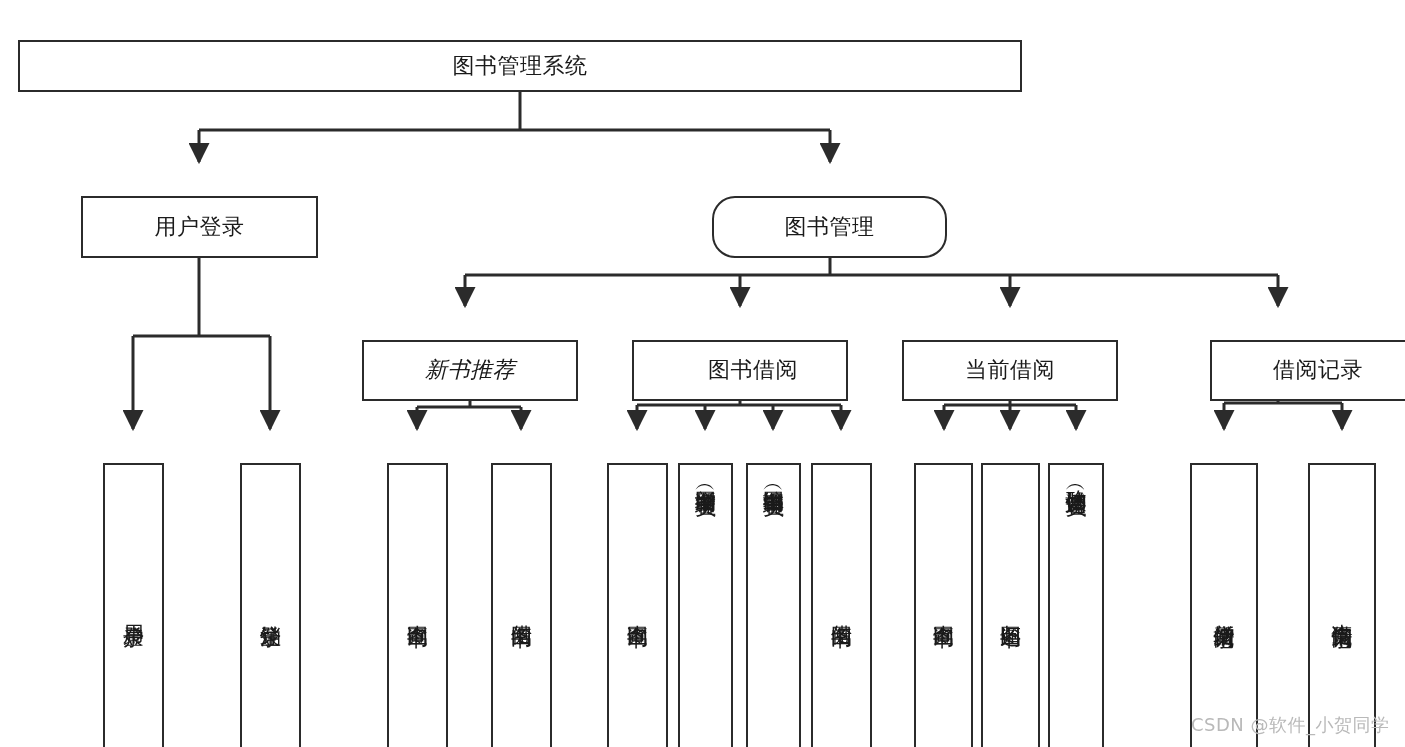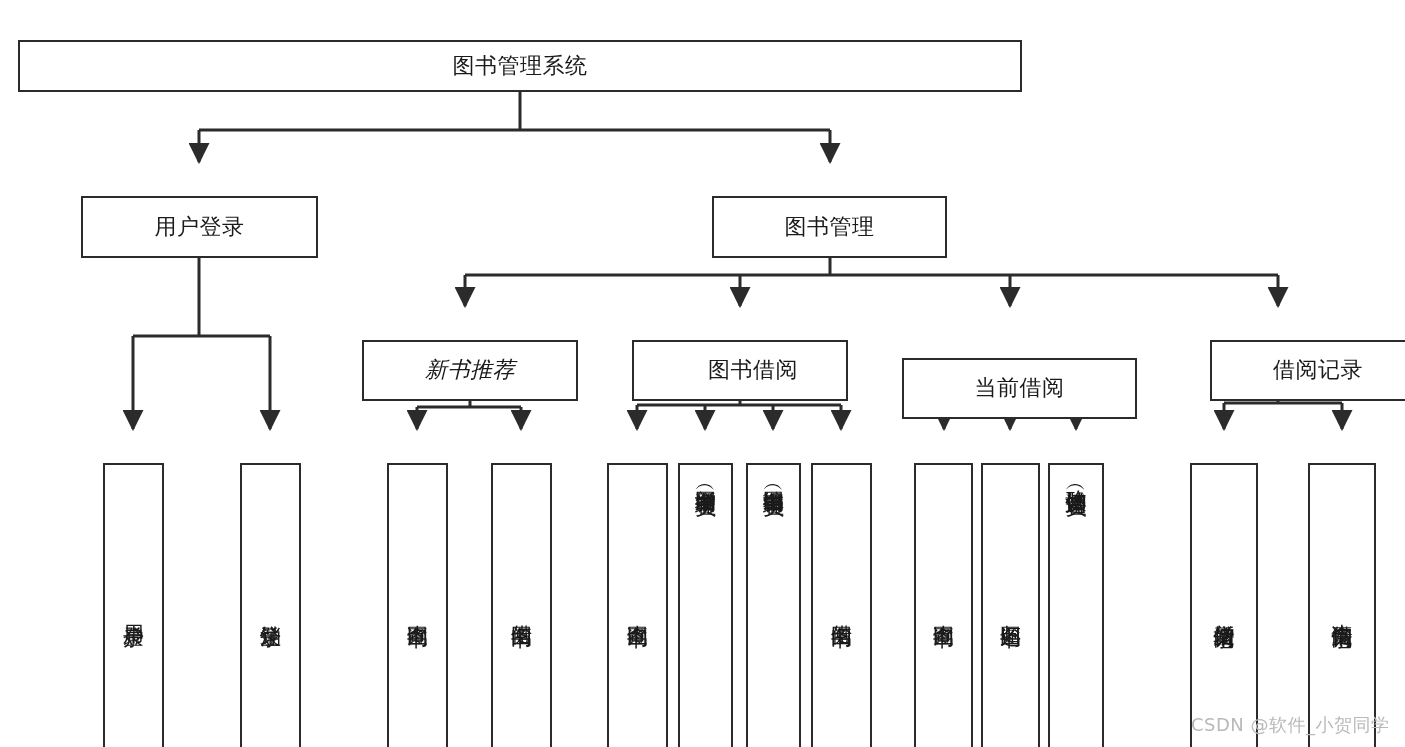--- a/index.html
+++ b/index.html
@@ -130,33 +130,33 @@
   </svg>
 
   <div class="node" style="left:18px; top:14px; width:1004px; height:52px;">
     <span class="node-label-h">图书管理系统</span>
   </div>
 
   <div class="node" style="left:81px; top:170px; width:237px; height:62px;">
     <span class="node-label-h">用户登录</span>
   </div>
 
-  <div class="node" style="left:712px; top:170px; width:235px; height:62px;">
+  <div class="node" style="left:712px; top:170px; width:235px; height:62px;border-radius:23px;">
     <span class="node-label-h">图书管理</span>
   </div>
 
   <div class="node" style="left:362px; top:314px; width:216px; height:61px;font-style:italic;">
     <span class="node-label-h">新书推荐</span>
   </div>
 
   <div class="node" style="left:632px; top:314px; width:216px; height:61px;padding-left:26px;">
     <span class="node-label-h">图书借阅</span>
   </div>
 
-  <div class="node" style="left:902px; top:332px; width:235px; height:61px;">
+  <div class="node" style="left:902px; top:314px; width:216px; height:61px;">
     <span class="node-label-h">当前借阅</span>
   </div>
 
   <div class="node" style="left:1210px; top:314px; width:216px; height:61px;">
     <span class="node-label-h">借阅记录</span>
   </div>
 
   <div class="node leaf centered" style="left:103px; top:437px; width:61px; height:294px;">
     <span class="node-label-v">用户登录</span>
   </div>

